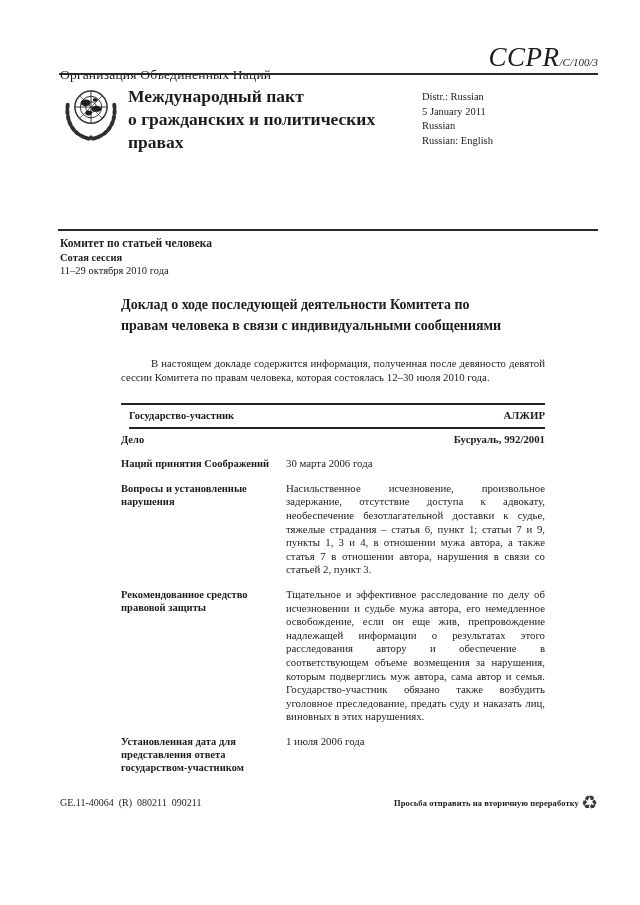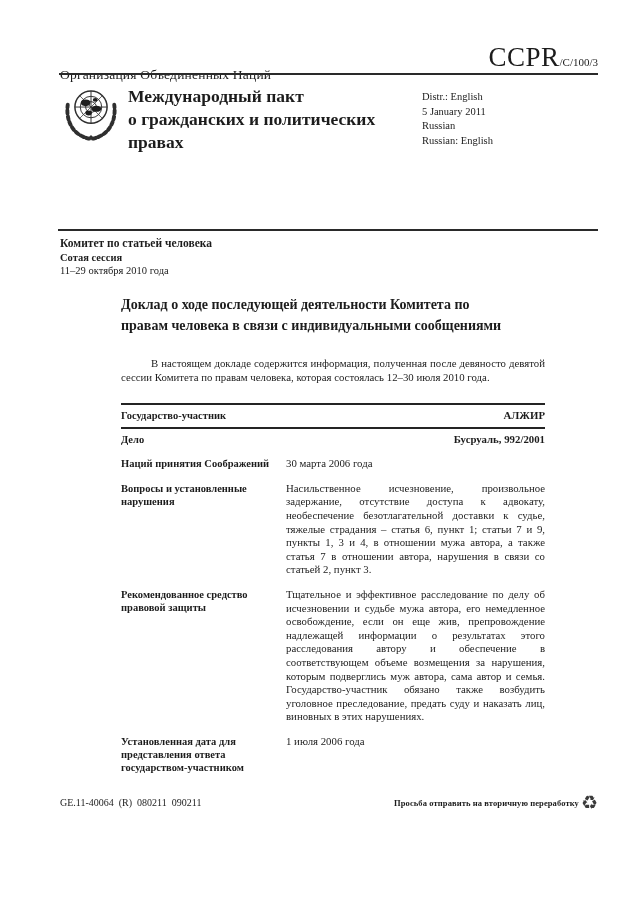--- a/index.html
+++ b/index.html
@@ -4,21 +4,21 @@
 <style>
   html,body { margin:0; padding:0; background:#e8e8e8; }
   .page {
     position:relative; width:640px; height:905px; margin:0 auto;
     background:#ffffff; color:#1c1c1c;
     font-family:"Liberation Serif", serif;
     overflow:hidden;
   }
   
   .org-name { position:absolute; left:60px; top:54px; font-size:13.5px; letter-spacing:.2px;margin-top:13px; }
-  .doc-symbol { position:absolute; right:42px; top:42px; text-align:right; white-space:nowrap; }
+  .doc-symbol { position:absolute; right:42px; top:42px; text-align:right; white-space:nowrap;font-style:italic; }
   .doc-symbol .big { font-size:27px; letter-spacing:.5px; }
   .doc-symbol .small { font-size:11px; }
   .rule-top { position:absolute; left:59px; top:73px; width:539px; height:2px; background:#2a2a2a; }
   .emblem { position:absolute; left:61px; top:82px; width:60px; height:62px; }
   .covenant { position:absolute; left:128px; top:85px; width:300px;
               font-weight:bold; font-size:17.5px; line-height:23px; }
   .distr { position:absolute; left:422px; top:90px; font-size:10.5px; line-height:14.5px; }
   .rule-mid { position:absolute; left:58px; top:229px; width:540px; height:2px; background:#2a2a2a; }
   
   .committee { position:absolute; left:60px; top:237px; font-size:11.5px; font-weight:bold; }
@@ -26,21 +26,21 @@
   .session-dates { position:absolute; left:60px; top:265px; font-size:10.5px; }
   
   .report-title { position:absolute; left:121px; top:294px; width:392px;
                   font-weight:bold; font-size:14px; line-height:21px; }
   .intro { position:absolute; left:121px; top:357px; width:424px;
            font-size:10.8px; line-height:13.8px; text-align:justify; text-indent:30px; }
   
   .case-table { position:absolute; left:121px; top:403px; width:424px;
                 border-top:2px solid #242424; }
   .case-row { display:flex; padding:4px 0 7px 0; }
-  .case-row.hdr { border-bottom:2px solid #242424; padding:4px 0 4px 0; }
+  .case-row.hdr { border-bottom:2px solid #242424; padding:4px 0 4px 0;margin-left:8px; }
   .case-row .label { width:165px; flex:0 0 165px; box-sizing:border-box; padding-right:14px;
                      font-weight:bold; font-size:10.5px; line-height:13px; }
   .case-row .value { flex:1; font-size:10.8px; line-height:13.6px; text-align:justify; }
   .case-row.hdr .value, .case-row.bold-val .value { font-weight:bold; text-align:right; }
   
   .footer-ref { position:absolute; left:60px; top:797px; font-size:10px; white-space:pre; }
   .recycle { position:absolute; right:42px; top:793px; display:flex; align-items:center;margin-left:20px; }
   .recycle-note { font-size:8.5px; font-weight:bold; letter-spacing:.1px; }
   .recycle-glyph { font-family:"DejaVu Sans", sans-serif; font-size:19px; color:#3a3a3a;
                    margin-left:2px; line-height:1; }
@@ -79,21 +79,21 @@
     <path d="M44 97 L50 91 L56 97" fill="none" stroke="#2f2f2f" stroke-width="3"></path>
   </svg>
 
   <div class="covenant">
     <div>Международный пакт</div>
     <div>о гражданских и политических</div>
     <div>правах</div>
   </div>
 
   <div class="distr">
-    <div>Distr.: English</div>
+    <div>Distr.: Russian</div>
     <div>5 January 2011</div>
     <div>Russian</div>
     <div>Russian: English</div>
   </div>
 
   <div class="rule-mid"></div>
 
   <div class="committee">Комитет по статьей человека</div>
   <div class="session-name">Сотая сессия</div>
   <div class="session-dates">11–29 октября 2010 года</div>

